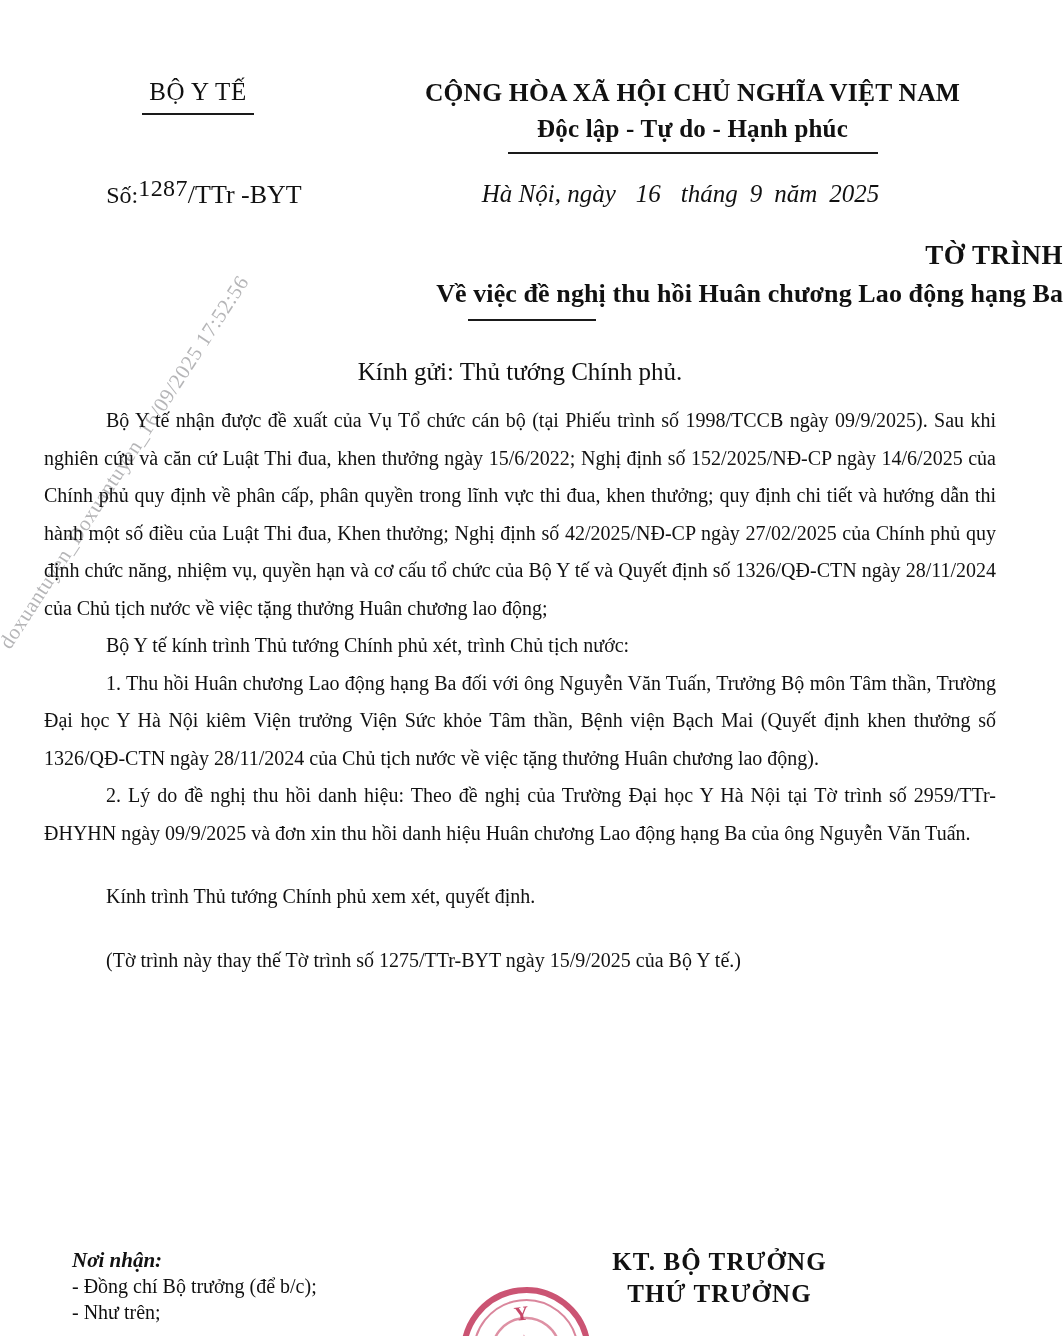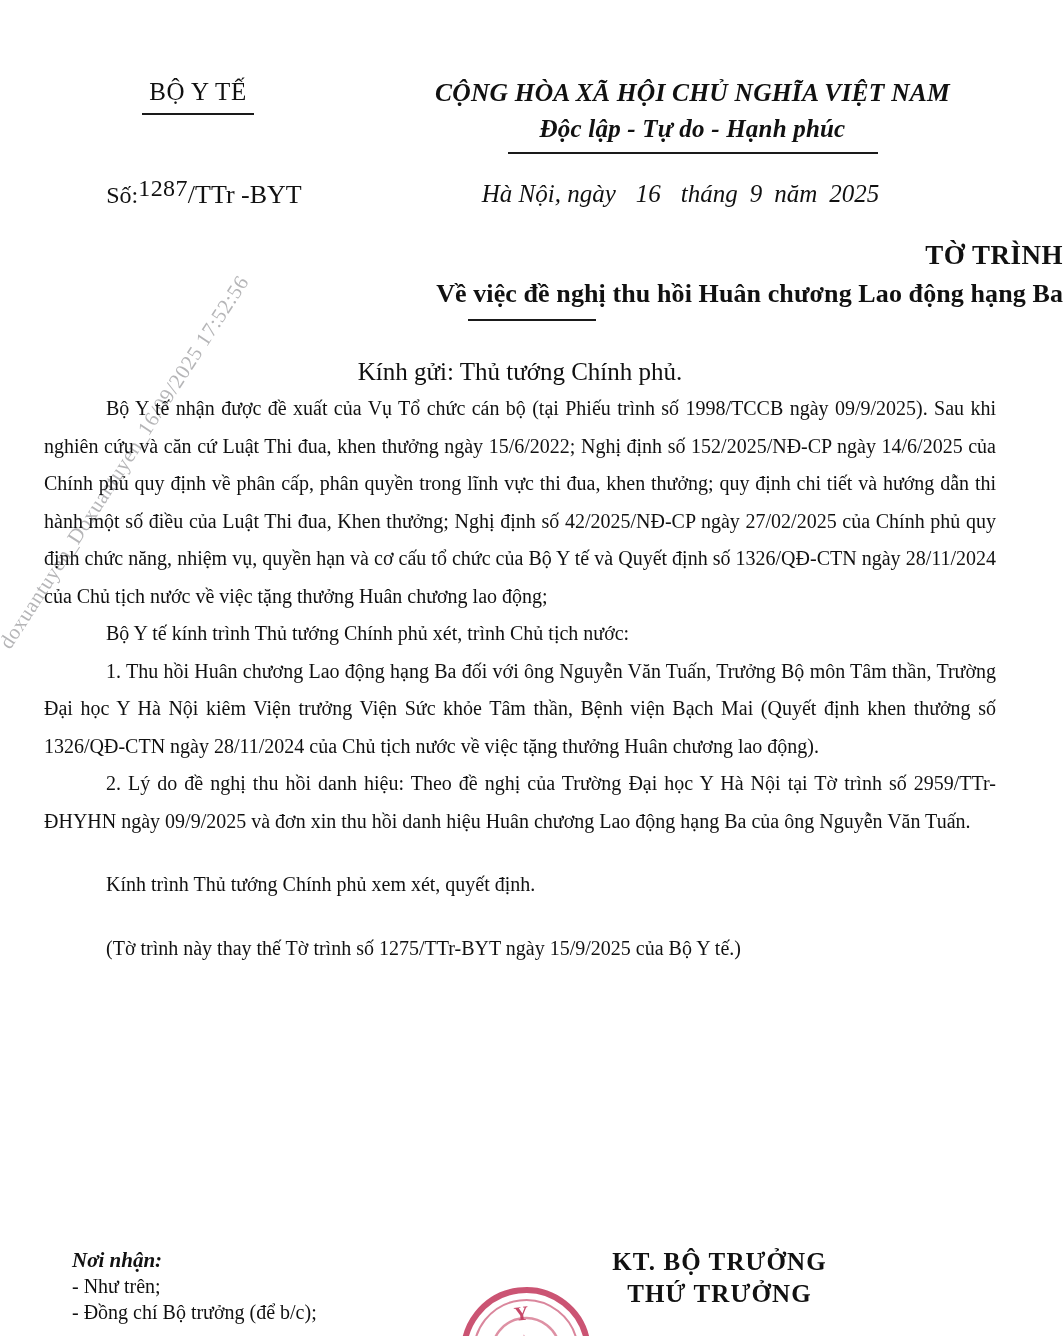--- a/index.html
+++ b/index.html
@@ -56,21 +56,20 @@
     width: 352px;
     text-align: center;
     padding-left: 44px;
     box-sizing: border-box;
   }
   .hdr-right {
     flex: 1;
     text-align: center;
     padding-right: 30px;
     box-sizing: border-box;
-    font-style: italic;
   }
   .org-name {
     font-weight: normal;
     font-size: 25px;
     letter-spacing: 0.6px;
   }
   .rule {
     border: none;
     border-top: 2px solid #1a1a1a;
     margin: 7px auto 0 auto;
@@ -156,21 +155,21 @@
   .body-block {
     position: absolute;
     top: 358px;
     left: 44px;
     width: 952px;
     z-index: 10;
   }
   .recipient {
     text-align: center;
     font-size: 25px;
-    margin-bottom: 4px;
+    margin-bottom: 16px;
   }
   p.para {
     margin: 0;
     font-size: 20px;
     line-height: 37.5px;
     text-align: justify;
     text-indent: 62px;
     text-justify: inter-word;
   }
   p.para.spaced { margin-top: 26px; }
@@ -263,22 +262,22 @@
     <p class="para">Bộ Y tế kính trình Thủ tướng Chính phủ xét, trình Chủ tịch nước:</p>
     <p class="para">1. Thu hồi Huân chương Lao động hạng Ba đối với ông Nguyễn Văn Tuấn, Trưởng Bộ môn Tâm thần, Trường Đại học Y Hà Nội kiêm Viện trưởng Viện Sức khỏe Tâm thần, Bệnh viện Bạch Mai (Quyết định khen thưởng số 1326/QĐ-CTN ngày 28/11/2024 của Chủ tịch nước về việc tặng thưởng Huân chương lao động).</p>
     <p class="para">2. Lý do đề nghị thu hồi danh hiệu: Theo đề nghị của Trường Đại học Y Hà Nội tại Tờ trình số 2959/TTr-ĐHYHN ngày 09/9/2025 và đơn xin thu hồi danh hiệu Huân chương Lao động hạng Ba của ông Nguyễn Văn Tuấn.</p>
     <p class="para spaced">Kính trình Thủ tướng Chính phủ xem xét, quyết định.</p>
     <p class="para spaced">(Tờ trình này thay thế Tờ trình số 1275/TTr-BYT ngày 15/9/2025 của Bộ Y tế.)</p>
   </div>
 
   <div class="footer">
     <div class="foot-left">
       <div class="recv-title">Nơi nhận:</div>
+      <div class="recv-item">- Đồng chí  Bộ trưởng (để b/c);</div>
       <div class="recv-item">- Như trên;</div>
-      <div class="recv-item">- Đồng chí  Bộ trưởng (để b/c);</div>
     </div>
     <div class="foot-right">
       <div class="sign-line1">KT. BỘ TRƯỞNG</div>
       <div class="sign-line2">THỨ TRƯỞNG</div>
     </div>
   </div>
 
   <svg class="seal" viewBox="0 0 160 160">
     <g transform="rotate(-7 80 80)">
       <circle cx="80" cy="80" r="62" fill="none" stroke="#c2365a" stroke-width="6" opacity="0.85"></circle>

